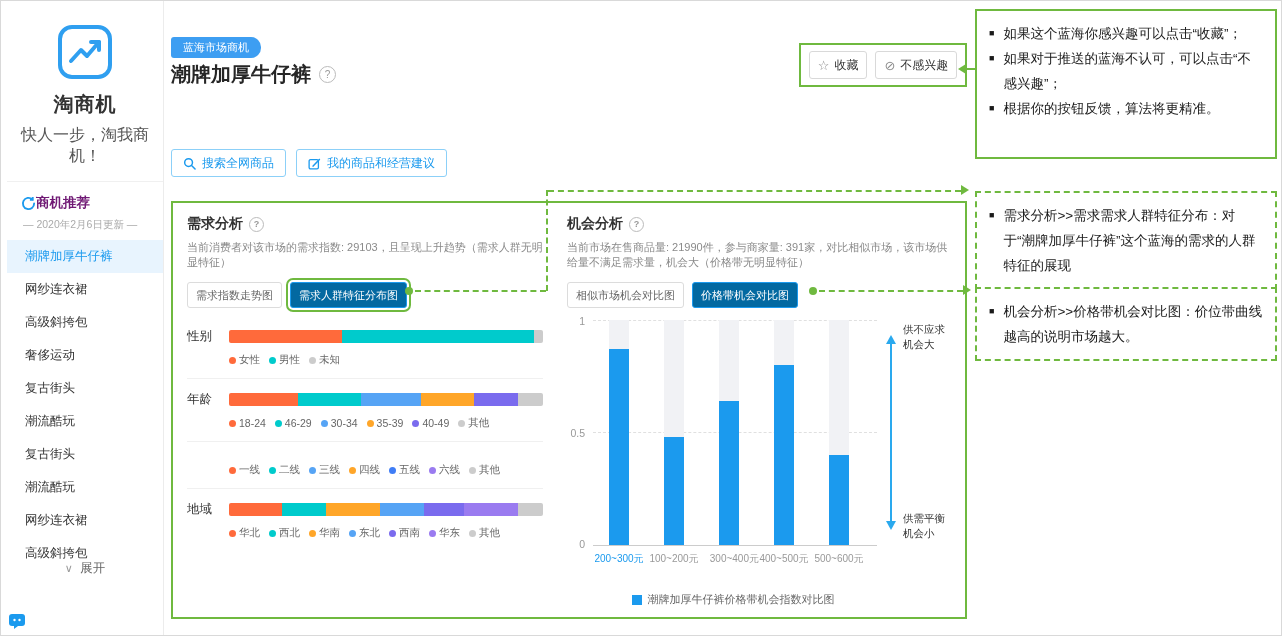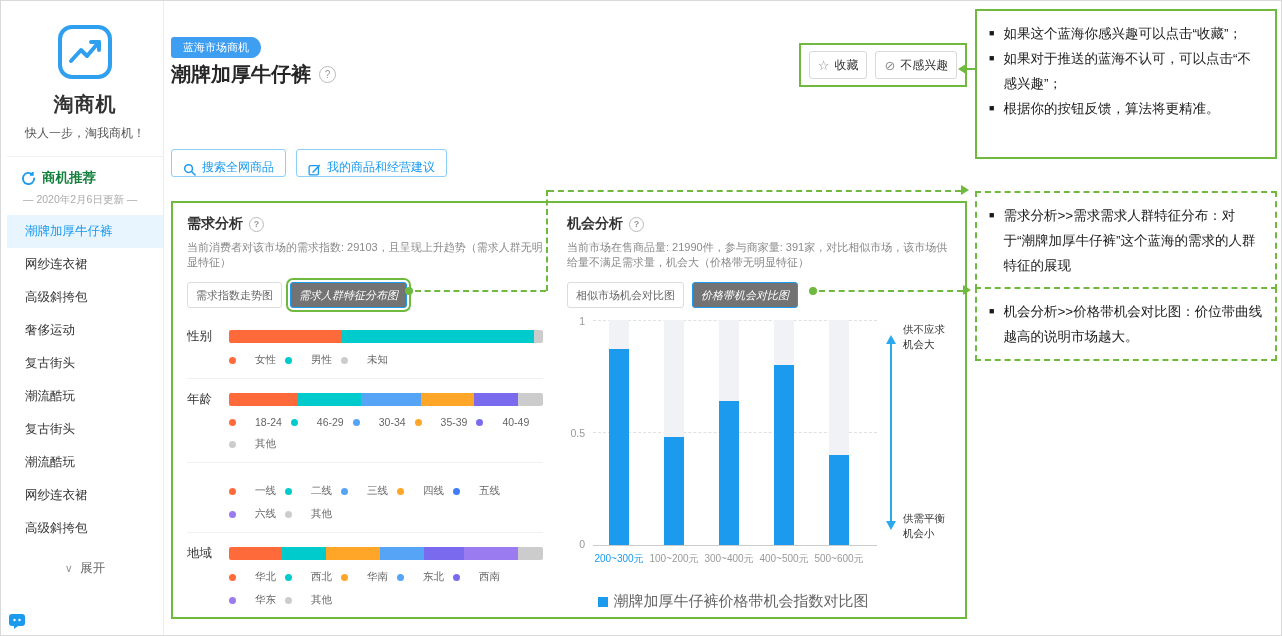--- a/index.html
+++ b/index.html
@@ -3,23 +3,23 @@
 <meta charset="utf-8">
 <style>
   html,body{margin:0;padding:0;}
   body{width:1282px;height:636px;font-family:"Liberation Sans","DejaVu Sans",sans-serif;background:#fff;position:relative;overflow:hidden;}
   .page{position:absolute;inset:0;border:1px solid #d9d9d9;background:#fff;box-sizing:border-box;overflow:hidden;}
 
   
   .sidebar{position:absolute;left:6px;top:0;width:156px;height:100%;background:#fff;border-right:1px solid #ececec;}
   .logo{display:block;margin:22px auto 10px;}
   .logo-title{text-align:center;font-size:20px;font-weight:bold;color:#333;letter-spacing:1px;}
-  .logo-sub{text-align:center;font-size:12px;color:#555;margin-top:7px;}
+  .logo-sub{text-align:center;font-size:16px;color:#555;margin-top:7px;}
   .side-divider{border-top:1px solid #f0f0f0;margin-top:14px;}
-  .side-section{display:flex;align-items:center;gap:6px;padding:12px 0 4px 14px;font-size:13.5px;font-weight:bold;color:#15803d;}
+  .side-section{display:flex;align-items:center;padding:12px 0 4px 14px;font-size:13.5px;font-weight:bold;color:#701a75;}
   .side-date{font-size:10.5px;color:#aaa;padding:2px 0 8px 16px;}
   .side-item{height:33px;line-height:33px;padding-left:18px;font-size:12.5px;color:#333;cursor:pointer;white-space:nowrap;overflow:hidden;}
   .side-item.active{background:#e8f4fe;color:#1b9aee;}
   .side-expand{position:absolute;bottom:58px;left:0;width:100%;text-align:center;font-size:12.5px;color:#666;cursor:pointer;}
   .side-expand .chev{color:#999;margin-right:4px;font-size:11px;}
 
   
   .main{position:absolute;left:156px;top:0;right:0;bottom:0;}
   .tag{position:absolute;left:14px;top:36px;background:#3d9ef2;color:#fff;font-size:11px;padding:3px 12px;border-radius:3px 10px 10px 3px;}
   .title-row{position:absolute;left:14px;top:60px;display:flex;align-items:center;gap:8px;}
@@ -28,43 +28,43 @@
   .q-icon.small{width:13px;height:13px;font-size:9px;}
 
   .fav-box{position:absolute;left:642px;top:42px;width:168px;height:44px;border:2px solid #6fb93f;display:flex;align-items:center;justify-content:center;gap:8px;background:#fff;box-sizing:border-box;}
   .ghost-btn{display:flex;align-items:center;gap:5px;height:28px;padding:0 8px;background:#fff;border:1px solid #d9d9d9;border-radius:3px;font-size:12px;color:#333;cursor:pointer;font-family:inherit;white-space:nowrap;}
   .ghost-btn .g-icon{color:#8c8c8c;font-size:13px;}
 
   .desc{position:absolute;left:14px;top:92px;width:640px;margin:0;font-size:12px;line-height:20px;color:#646464;}
   .desc .red{color:#f4432c;}
 
   .actions{position:absolute;left:14px;top:148px;display:flex;gap:10px;}
-  .blue-btn{display:flex;align-items:flex-end;gap:6px;height:28px;padding:0 11px;background:#fff;border:1px solid #8cd0f8;border-radius:3px;color:#1b9aee;font-size:12px;cursor:pointer;font-family:inherit;white-space:nowrap;}
+  .blue-btn{display:flex;align-items:center;gap:6px;height:28px;padding:0 11px;background:#fff;border:1px solid #8cd0f8;border-radius:3px;color:#1b9aee;font-size:12px;cursor:pointer;font-family:inherit;white-space:nowrap;}
 
   
   .panel{position:absolute;left:14px;top:200px;width:796px;height:418px;border:2px solid #6fb93f;background:#fff;display:flex;gap:24px;padding:12px 14px;box-sizing:border-box;}
   .panel section{min-width:0;}
   .demand{width:356px;flex:none;}
   .opp{flex:1;}
   .sec-title{display:flex;align-items:center;gap:6px;font-size:14px;font-weight:bold;color:#333;}
   .sec-summary{margin:7px 0 0;font-size:11px;line-height:15px;color:#8a8a8a;height:30px;overflow:hidden;}
   .tabs{display:flex;align-items:center;gap:8px;margin-top:10px;height:30px;}
   .tab{height:26px;padding:0 8px;border:1px solid #dcdcdc;border-radius:3px;background:#fff;color:#666;font-size:11px;cursor:pointer;font-family:inherit;white-space:nowrap;}
-  .tab.active{background:#737373;border-color:#1b9aee;color:#fff;font-style:italic;}
+  .tab.active{background:#0369a1;border-color:#1b9aee;color:#fff;}
   .tab.green-outline{outline:2px solid #6fb93f;outline-offset:2px;}
 
   .groups{margin-top:6px;}
   .demand-group{padding:12px 0 11px;border-bottom:1px solid #f0f0f0;}
   .demand-group:last-child{border-bottom:none;}
   .group-row{display:flex;align-items:center;gap:10px;}
   .group-label{width:32px;flex:none;font-size:12.5px;color:#333;line-height:16px;}
   .group-bar{flex:1;height:13px;display:flex;border-radius:2px;overflow:hidden;}
   .seg{height:100%;}
   .group-legend{display:flex;align-items:center;gap:9px;margin:9px 0 0 42px;flex-wrap:wrap;}
-  .legend-item{display:flex;align-items:center;gap:19px;font-size:10.5px;color:#666;white-space:nowrap;}
+  .legend-item{display:flex;align-items:center;gap:3px;font-size:10.5px;color:#666;white-space:nowrap;}
   .legend-dot{width:7px;height:7px;border-radius:50%;flex:none;}
 
   
   .chart{position:relative;margin-top:10px;height:262px;}
   .y-axis{position:absolute;left:0;top:0;width:24px;height:225px;}
   .y-tick{position:absolute;right:6px;font-size:10.5px;color:#999;}
   .yt-a{top:-5px;}.yt-b{top:107px;}.yt-c{top:218px;}
   .plot{position:absolute;left:30px;top:0;width:272px;height:225px;}
   .grid{position:absolute;left:-4px;right:-8px;border-top:1px dashed #e0e0e0;}
   .g1{top:0;}.g05{top:112px;}
@@ -73,21 +73,21 @@
   .cbar{position:absolute;bottom:0;width:20px;background:#1b9aee;}
   .cxlabel{position:absolute;top:232px;width:60px;text-align:center;font-size:10px;color:#999;white-space:nowrap;}
   .cxlabel.hl{color:#1b9aee;}
   .indicator{position:absolute;left:312px;top:0;width:72px;height:225px;}
   .ind-line{position:absolute;left:11px;top:24px;height:178px;width:2px;background:#2aa9ee;}
   .ind-up{position:absolute;left:7px;top:15px;width:0;height:0;border-left:5px solid transparent;border-right:5px solid transparent;border-bottom:9px solid #2aa9ee;}
   .ind-down{position:absolute;left:7px;top:201px;width:0;height:0;border-left:5px solid transparent;border-right:5px solid transparent;border-top:9px solid #2aa9ee;}
   .ind-label{position:absolute;left:24px;font-size:10.5px;color:#333;line-height:15px;white-space:nowrap;}
   .ind-label.top{top:2px;}
   .ind-label.bottom{bottom:4px;}
-  .chart-legend{margin:10px 0 0 30px;width:272px;display:flex;align-items:center;justify-content:center;gap:6px;font-size:15px;color:#666;white-space:nowrap;}
+  .chart-legend{margin:10px 0 0 30px;width:272px;display:flex;align-items:center;justify-content:center;gap:6px;font-size:11px;color:#666;white-space:nowrap;}
   .legend-sq{width:10px;height:10px;background:#1b9aee;flex:none;}
 
   
   .ann{position:absolute;left:974px;width:302px;background:#fff;padding:10px 12px;box-sizing:border-box;z-index:4;}
   .ann.solid{border:2px solid #6fb93f;}
   .ann.dashed{border:2px dashed #6fb93f;}
   .ann1{top:8px;min-height:150px;}
   .ann2{top:190px;min-height:88px;}
   .ann3{top:286px;min-height:64px;}
   .ann-item{display:flex;font-size:13.5px;color:#1a1a1a;line-height:25px;}
@@ -356,21 +356,21 @@
             <div class="grid g05"></div>
             <div class="g0"></div>
           <div class="cbar-bg" style="left: 12px;"></div>
               <div class="cbar" style="left: 12px; height: 196px;"></div>
               <div class="cxlabel hl" style="left: -8px;">200~300元</div>
               <div class="cbar-bg" style="left: 67px;"></div>
               <div class="cbar" style="left: 67px; height: 108px;"></div>
               <div class="cxlabel" style="left: 47px;">100~200元</div>
               <div class="cbar-bg" style="left: 122px;"></div>
               <div class="cbar" style="left: 122px; height: 144px;"></div>
-              <div class="cxlabel" style="left: 102px;">300~400元</div>
+              <div class="cxlabel" style="left: 102px; text-align: right;">300~400元</div>
               <div class="cbar-bg" style="left: 177px;"></div>
               <div class="cbar" style="left: 177px; height: 180px;"></div>
               <div class="cxlabel" style="left: 157px;">400~500元</div>
               <div class="cbar-bg" style="left: 232px;"></div>
               <div class="cbar" style="left: 232px; height: 90px;"></div>
               <div class="cxlabel" style="left: 212px;">500~600元</div>
             </div>
           <div class="indicator">
             <div class="ind-up"></div>
             <div class="ind-line"></div>

